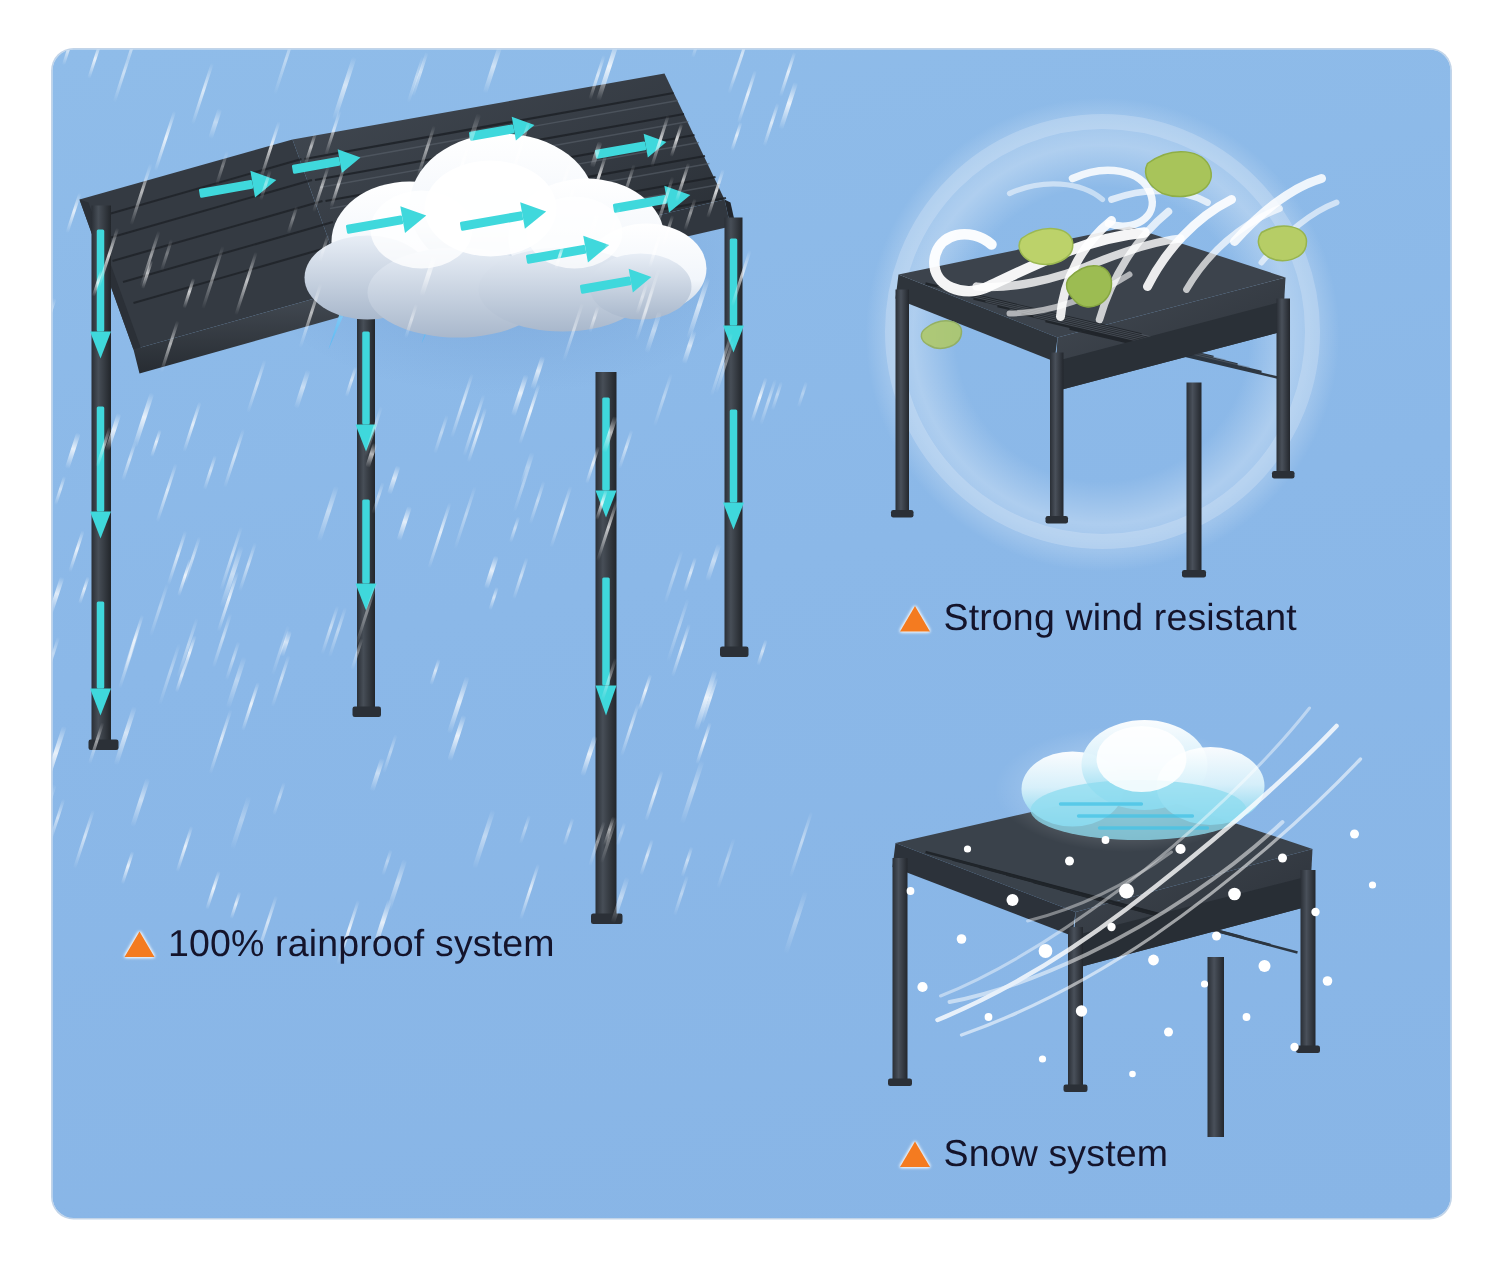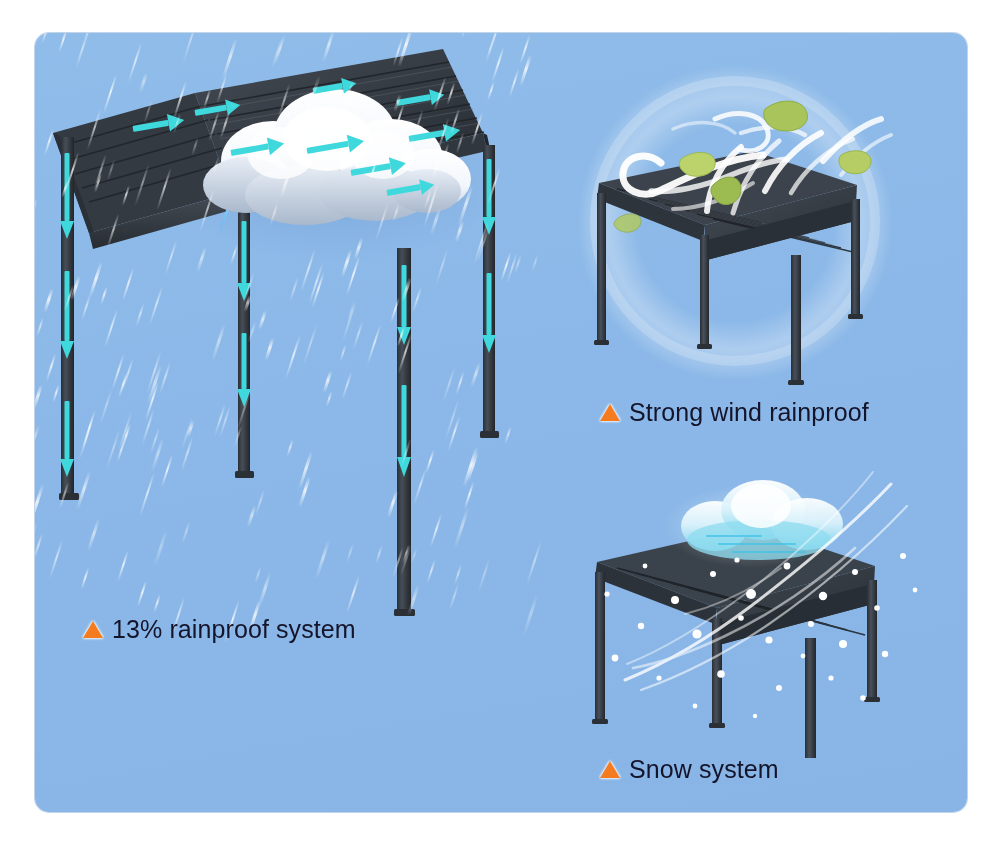--- a/index.html
+++ b/index.html
@@ -444,21 +444,21 @@
           <div class="drop" style="left: 211.4px; top: 261.6px; height: 17.4px; opacity: 0.72; width: 3px;"></div>
           <div class="drop" style="left: 118.2px; top: 316.7px; height: 45.3px; opacity: 0.57; width: 2px;"></div>
           <div class="drop" style="left: 371.5px; top: 103.8px; height: 33.6px; opacity: 0.56; width: 2px;"></div>
           <div class="drop" style="left: 89.1px; top: 378.4px; height: 41.7px; opacity: 0.46; width: 2px;"></div>
           <div class="drop" style="left: 11.9px; top: 254.9px; height: 25.1px; opacity: 0.86; width: 3px;"></div>
         </div>
   </div>
 
   <div class="lbl" style="left:48px;top:582px;">
     <span class="tri"></span>
-    <span>13% rainproof system</span>
+    <span>100% rainproof system</span>
   </div>
 
   <div class="abs" style="left:520px;top:30px;width:360px;height:330px;">
 
     <svg width="360" height="330" viewBox="0 0 360 330" style="position:absolute;left:0;top:0;">
       <defs>
         <linearGradient id="roofG2" x1="0" y1="0" x2="1" y2="1">
           <stop offset="0%" stop-color="#434a53"></stop>
           <stop offset="60%" stop-color="#353b43"></stop>
           <stop offset="100%" stop-color="#272c32"></stop>
@@ -535,21 +535,21 @@
         <path d="M126,96 C140,86 158,88 160,98 C162,110 146,116 134,112 C126,109 122,102 126,96 Z" fill="#bcd26a" stroke="#9cb952" stroke-width="1"></path>
         <path d="M286,92 C300,84 316,88 316,98 C316,110 300,114 290,108 C284,104 282,97 286,92 Z" fill="#b6cd66" stroke="#97b44f" stroke-width="1"></path>
         <path d="M158,122 C170,110 186,112 186,126 C186,140 170,146 162,138 C156,132 154,127 158,122 Z" fill="#9cbc52" stroke="#86a641" stroke-width="1"></path>
         <path d="M62,156 C72,148 86,150 86,158 C86,168 72,172 64,167 C58,164 58,159 62,156 Z" fill="#b0c963" stroke="#93ad4d" stroke-width="1" opacity="0.85"></path>
       </g>
     </svg>
   </div>
 
   <div class="lbl" style="left:565px;top:365px;">
     <span class="tri"></span>
-    <span>Strong wind rainproof</span>
+    <span>Strong wind resistant</span>
   </div>
 
   <div class="abs" style="left:520px;top:415px;width:380px;height:310px;">
 
     <svg width="380" height="310" viewBox="0 0 380 310" style="position:absolute;left:0;top:0;">
       <defs>
         <linearGradient id="roofG3" x1="0" y1="0" x2="1" y2="1">
           <stop offset="0%" stop-color="#3f464f"></stop>
           <stop offset="60%" stop-color="#323840"></stop>
           <stop offset="100%" stop-color="#252a30"></stop>

